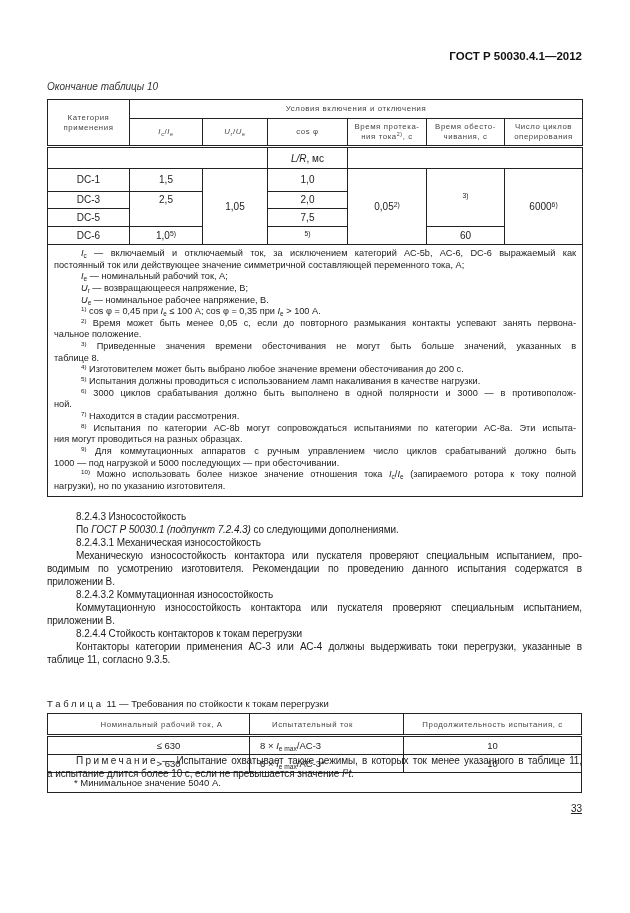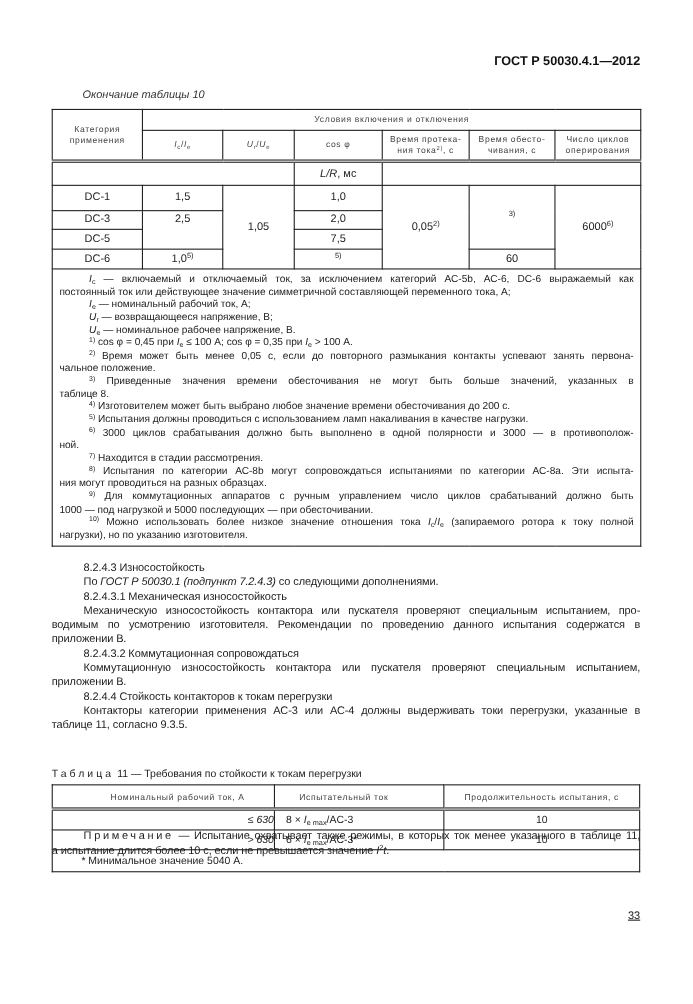--- a/index.html
+++ b/index.html
@@ -7,21 +7,21 @@
     width:630px; height:913px; position:relative; overflow:hidden;
     background:#ffffff; color:#1c1c1c;
     font-family:"Liberation Sans", sans-serif;
   }
   .abs { position:absolute; }
   .seg-i { font-style:italic; }
   .seg-sub { font-size:0.7em; vertical-align:-0.28em; line-height:0; }
   .seg-sup { font-size:0.68em; vertical-align:0.48em; line-height:0; }
 
   .doc-code { right:48px; top:49px; font-size:11.5px; font-weight:bold; line-height:14px; color:#111; }
-  .t10-caption { left:47px; top:80px; font-size:10px; font-style:italic; line-height:14px; color:#333;margin-left:28px; }
+  .t10-caption { left:47px; top:80px; font-size:10px; font-style:italic; line-height:14px; color:#333; }
 
   table { border-collapse:collapse; table-layout:fixed; }
   td, th { border:1px solid #222; padding:0; }
 
   
   .t10 { left:47px; top:99px; width:535px; }
   .t10 th { font-weight:normal; font-size:7.8px; letter-spacing:0.6px; color:#444; text-align:center; vertical-align:middle; line-height:10px; }
   .t10 tr.h1 { height:19px; }
   .t10 tr.h2 { height:28px; }
   .t10 tr.h2 th, .t10 th.cat { border-bottom:3px double #222; }
@@ -46,33 +46,33 @@
 
   
   .t11-caption { left:47px; top:698px; font-size:9.5px; line-height:12px; color:#222; }
   .spaced { letter-spacing:2.8px; }
   .t11 { left:47px; top:713px; width:534px; }
   .t11 th { font-weight:normal; font-size:7.8px; letter-spacing:0.6px; color:#444; height:20px; border-bottom:3px double #222; vertical-align:middle; }
   .t11 td { font-size:9.5px; color:#222; height:17px; vertical-align:middle; }
   .t11 .c1h { text-align:center; padding-left:26px; }
   .t11 .c2h { text-align:left; padding-left:22px; }
   .t11 .c3h { text-align:center; }
-  .t11 .c1 { text-align:right; padding-left:40px;font-style:italic; }
+  .t11 .c1 { text-align:center; padding-left:40px; }
   .t11 .c2 { text-align:left; padding-left:10px; }
   .t11 .c3 { text-align:center;margin-top:33px; }
   .t11 td.foot { height:19px; padding-left:26px; text-align:left; }
 
   
   .note { left:47px; top:754px; width:535px; }
   .nl { height:13px; line-height:13px; font-size:10px; letter-spacing:-0.1px; color:#1c1c1c; }
   .nl.j { text-align:justify; text-align-last:justify; }
   .nl.ind { padding-left:29px; }
   .note-label { letter-spacing:2.4px; }
 
-  .page-num { right:48px; top:827px; font-size:10px; line-height:12px; color:#222;text-decoration:underline; }
+  .page-num { right:48px; top:803px; font-size:10px; line-height:12px; color:#222;text-decoration:underline; }
 </style>
 </head>
 <body>
 
 <div class="abs doc-code">ГОСТ Р 50030.4.1—2012</div>
 
 <div class="abs t10-caption">Окончание таблицы 10</div>
 
 <table class="abs t10">
   <colgroup>
@@ -166,21 +166,21 @@
 </tbody>
   </table>
 
 <div class="abs body-text">
   <div class="bl ind">8.2.4.3 Износостойкость</div>
   <div class="bl ind">По <span class="seg-i">ГОСТ Р 50030.1 (подпункт 7.2.4.3)</span> со следующими дополнениями.</div>
   <div class="bl ind">8.2.4.3.1 Механическая износостойкость</div>
   <div class="bl ind j">Механическую износостойкость контактора или  пускателя проверяют специальным испытанием, про-</div>
   <div class="bl j">водимым по усмотрению изготовителя. Рекомендации по проведению данного испытания содержатся в</div>
   <div class="bl">приложении В.</div>
-  <div class="bl ind">8.2.4.3.2 Коммутационная сопровождаться</div>
+  <div class="bl ind">8.2.4.3.2 Коммутационная износостойкость</div>
   <div class="bl ind j">Коммутационную износостойкость контактора или  пускателя проверяют специальным испытанием,</div>
   <div class="bl">приложении В.</div>
   <div class="bl ind">8.2.4.4 Стойкость контакторов к токам перегрузки</div>
   <div class="bl ind j">Контакторы категории применения АС-3 или АС-4 должны выдерживать токи перегрузки, указанные в</div>
   <div class="bl">таблице 11, согласно 9.3.5.</div>
 </div>
 
 <div class="abs t11-caption">
   <span class="spaced">Таблица</span><span> 11</span><span> — Требования по стойкости к токам перегрузки</span>
 </div>

